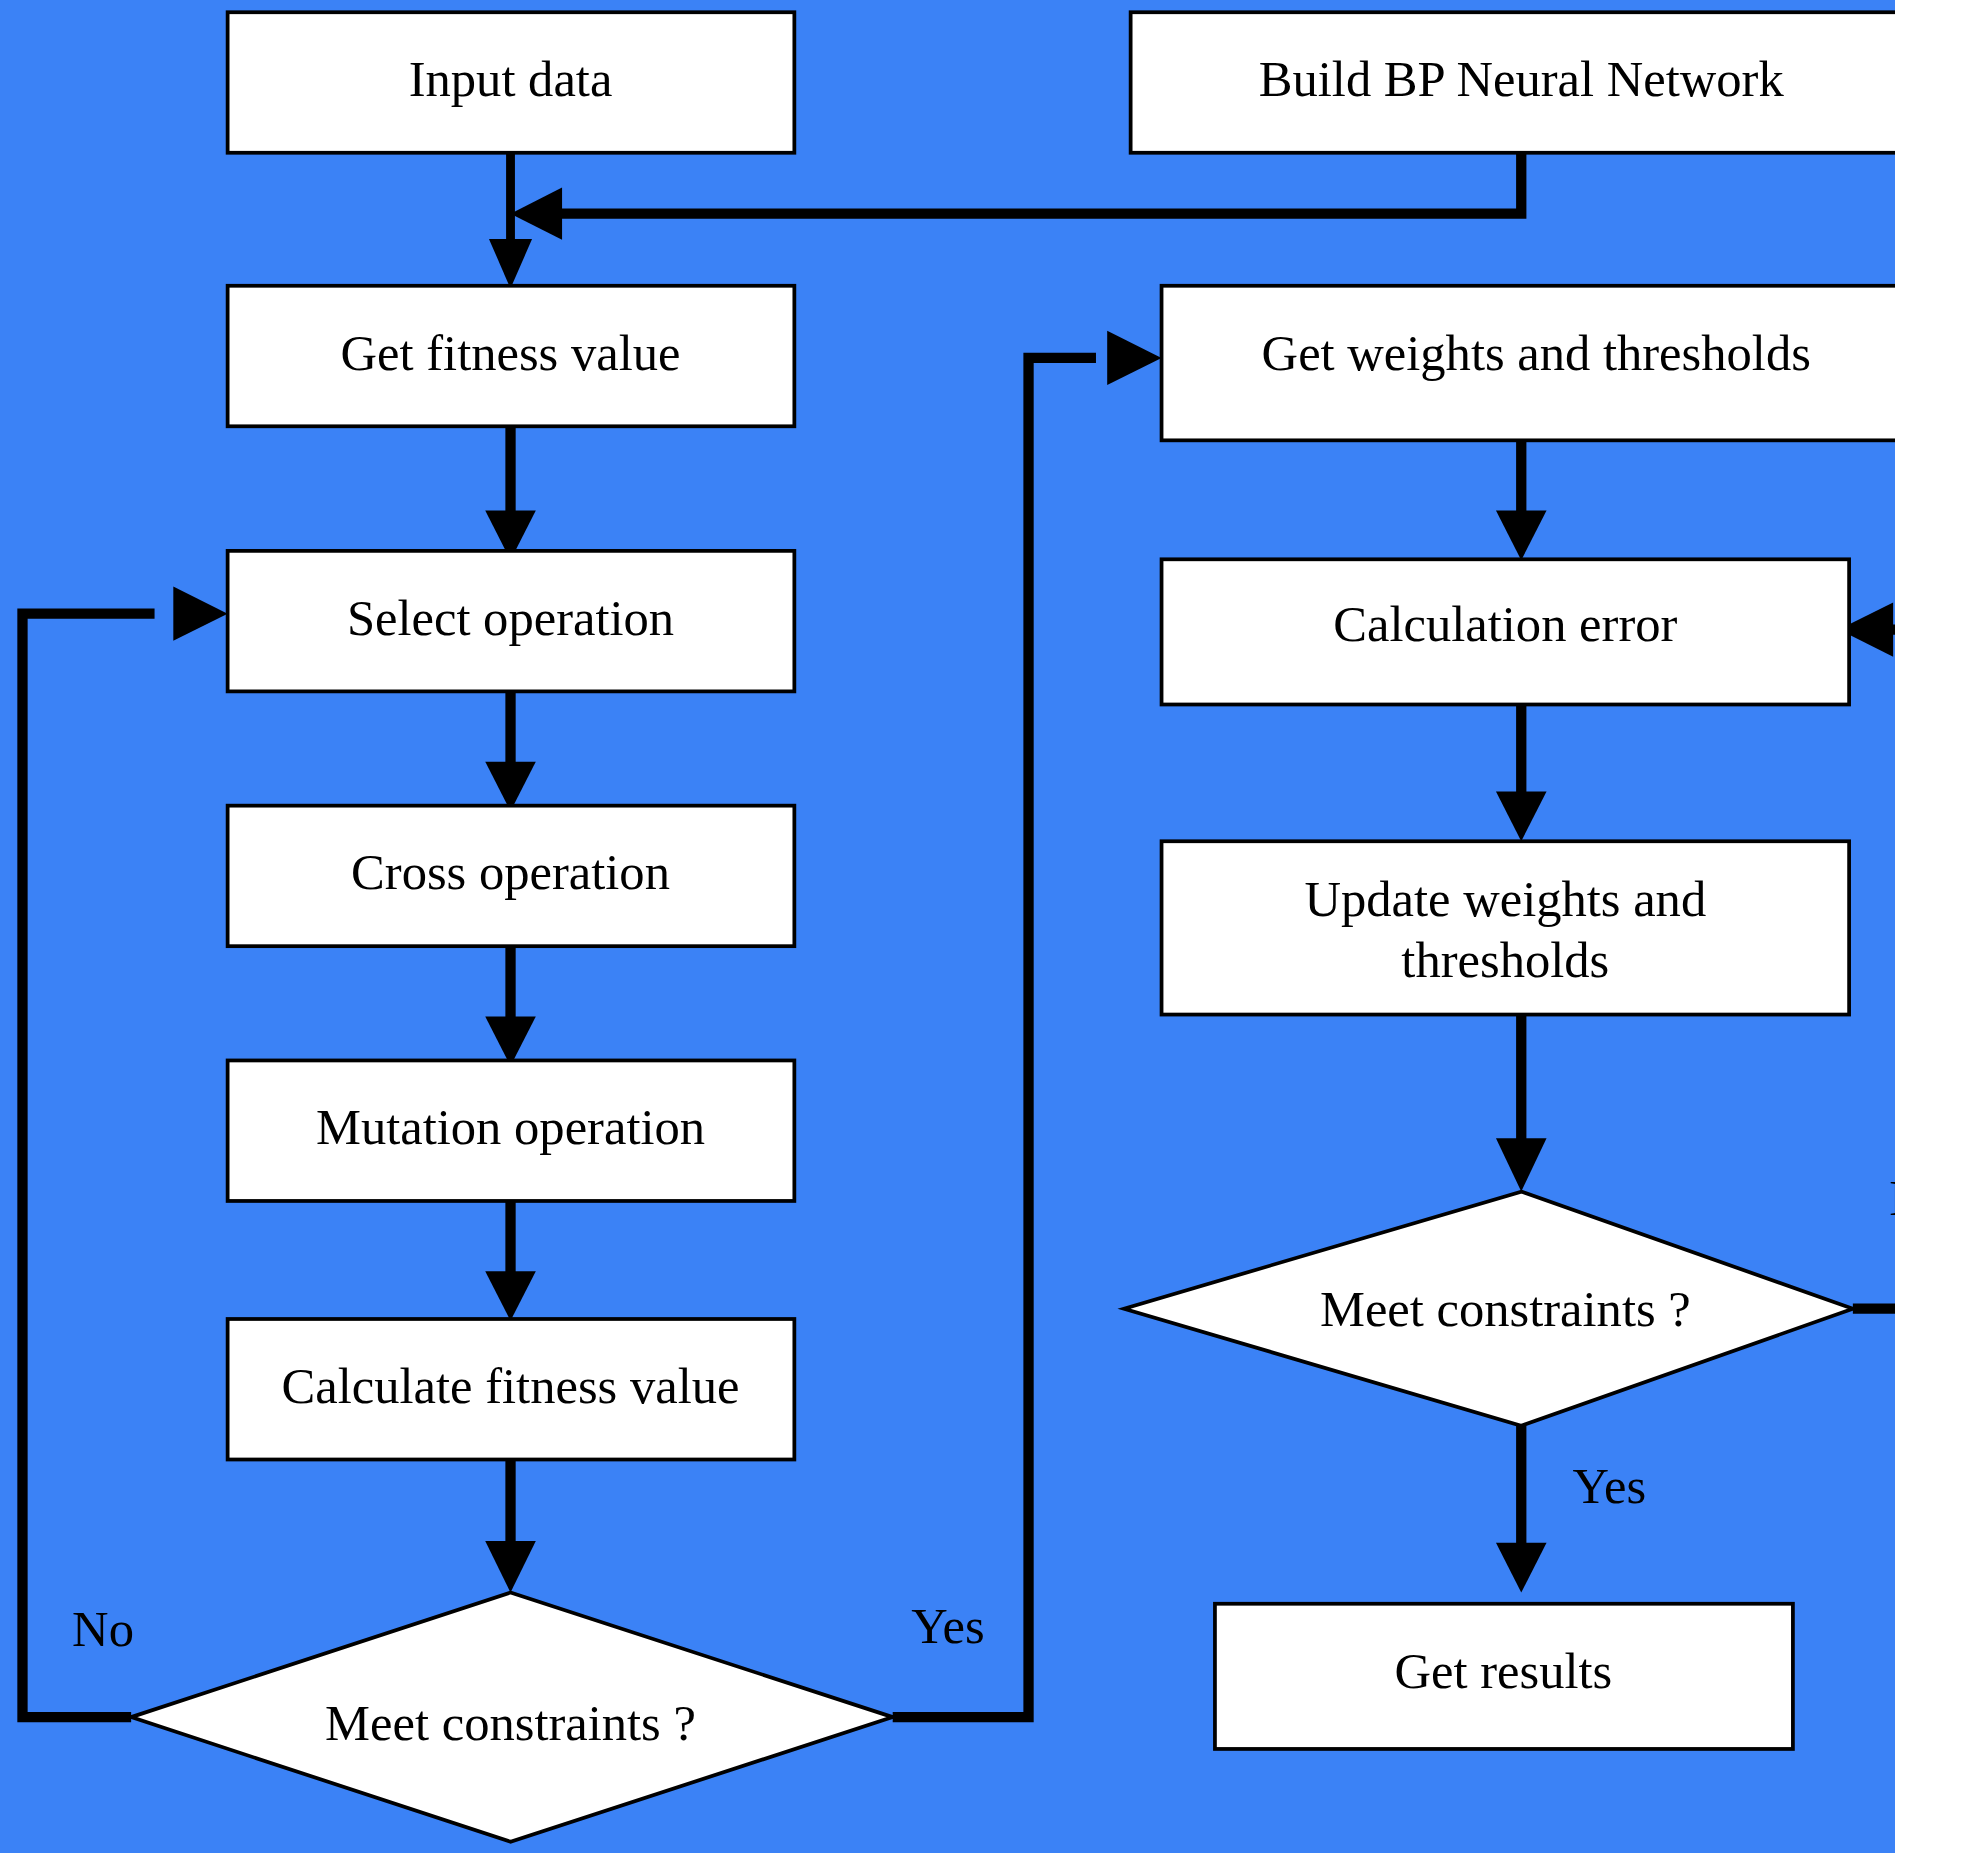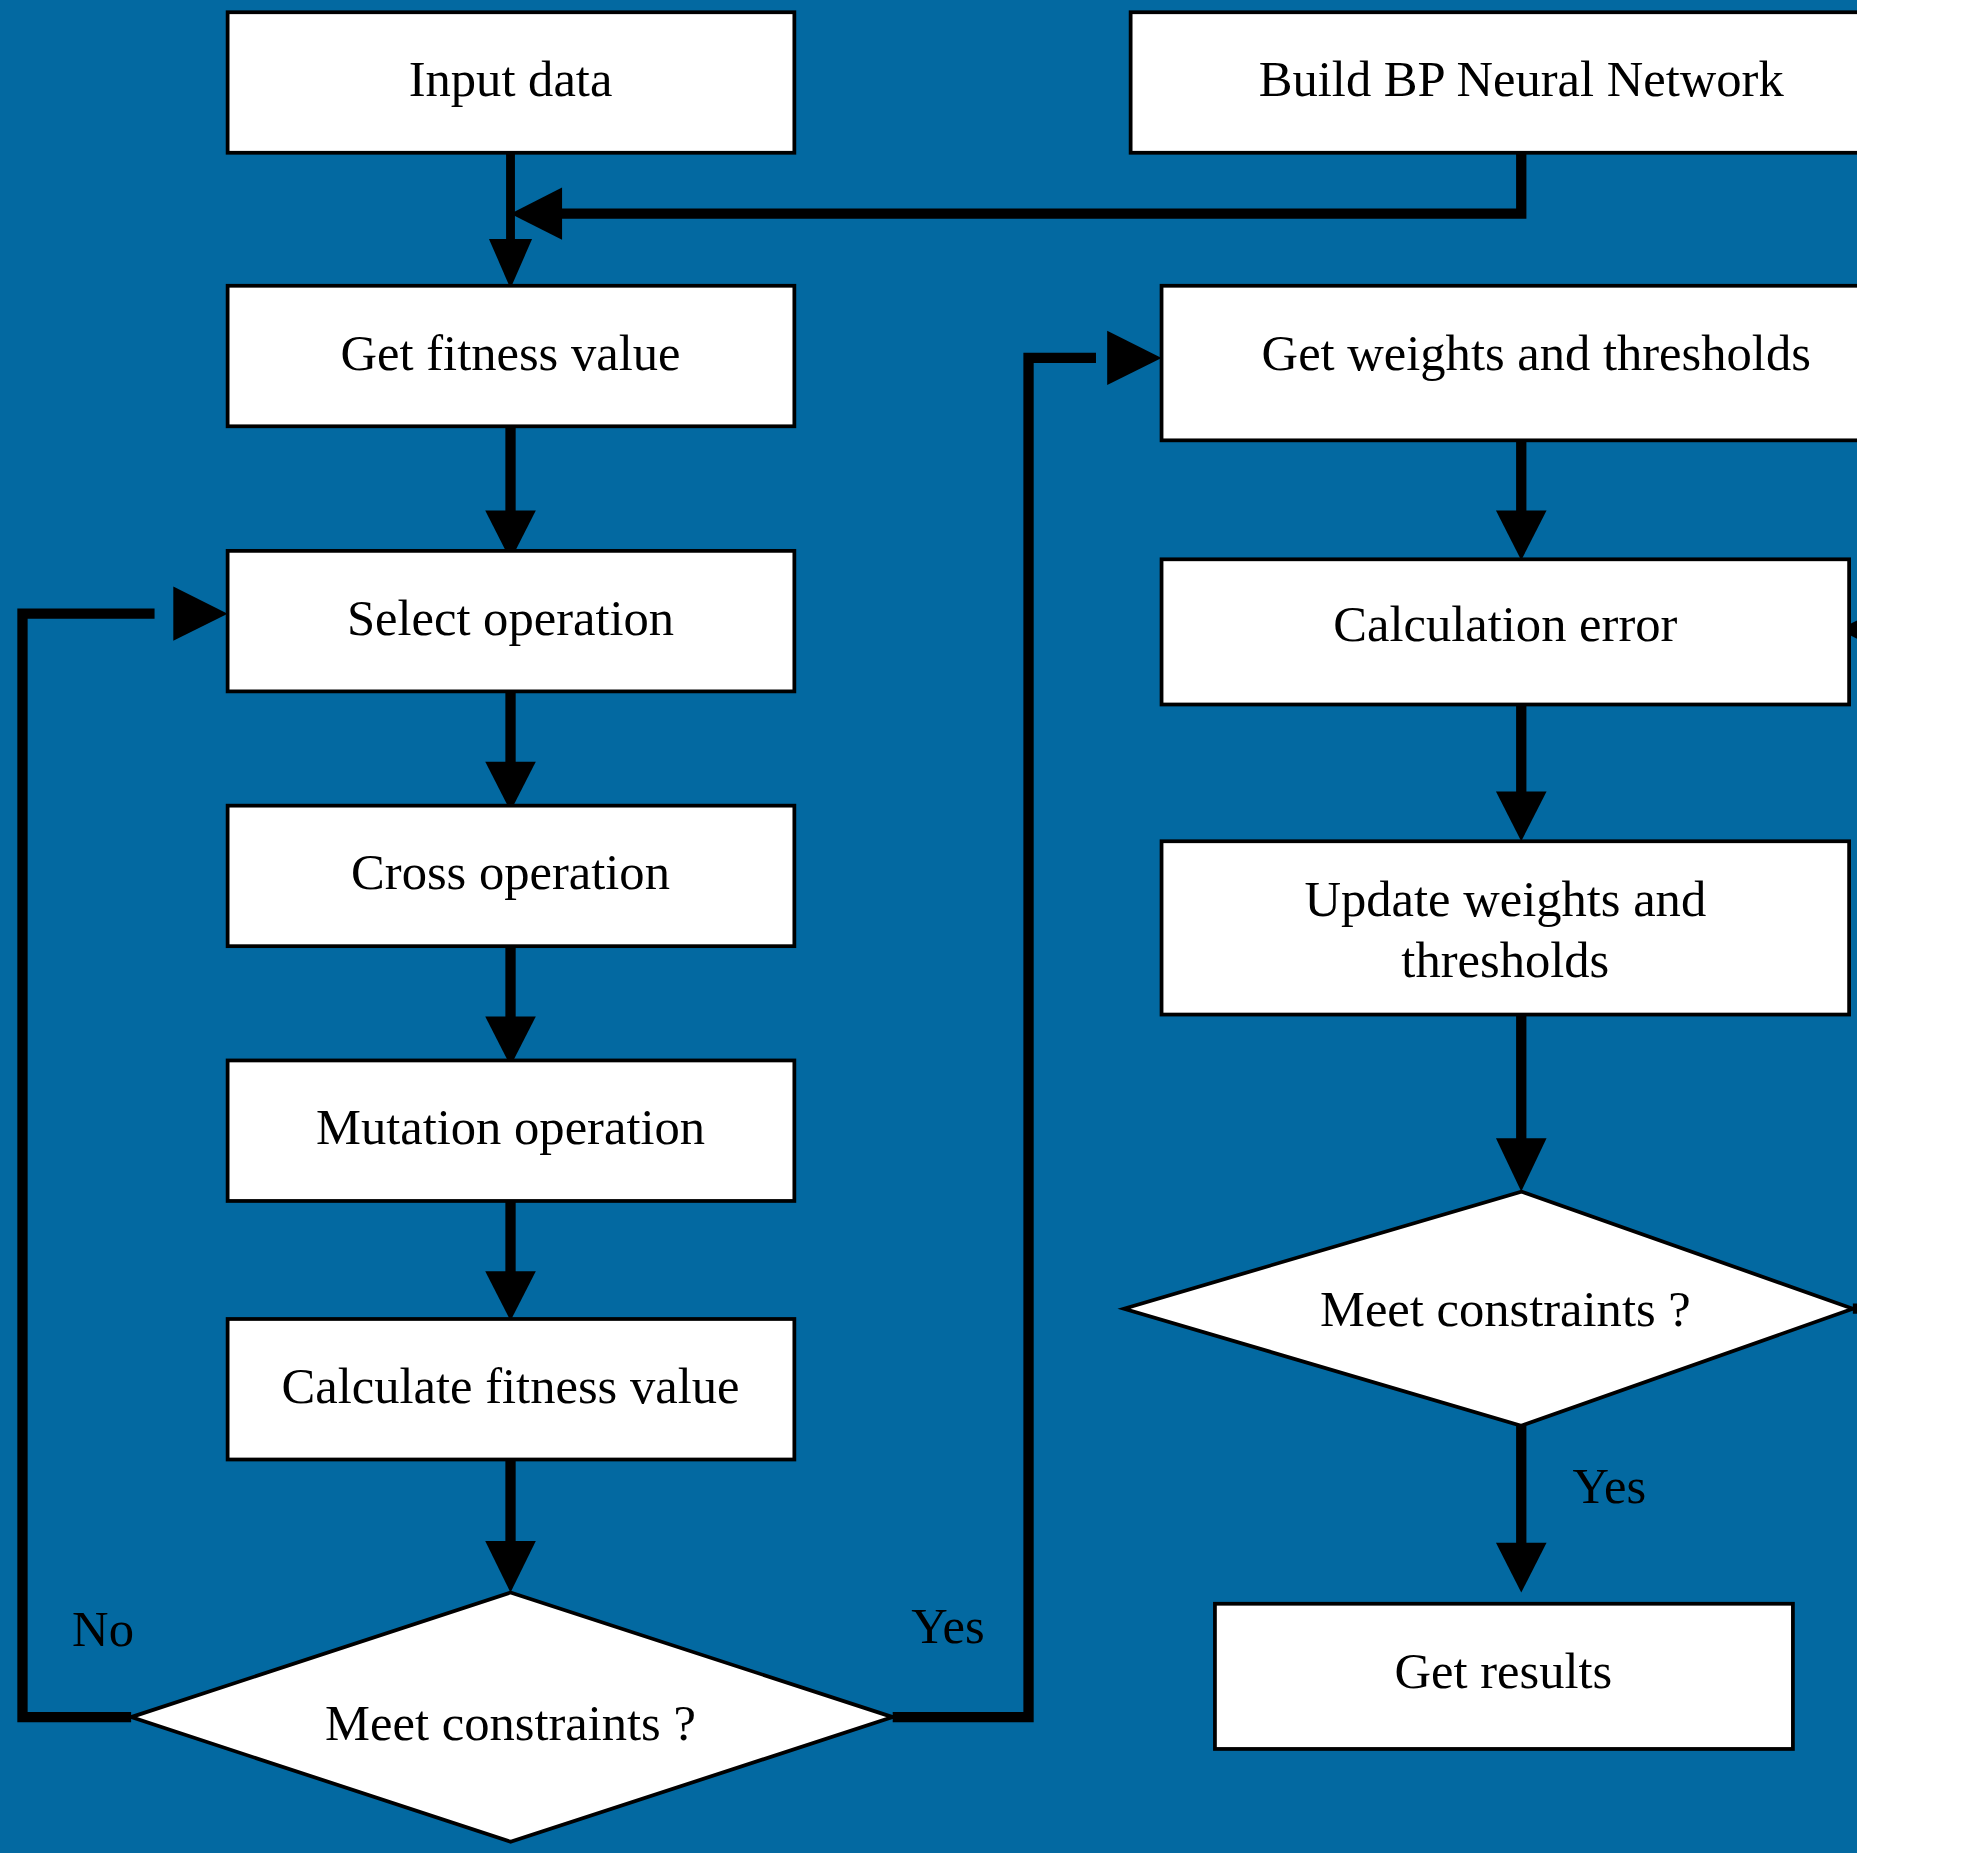--- a/index.html
+++ b/index.html
@@ -7,22 +7,23 @@
     padding: 0;
     background: #ffffff;
   }
   body {
     font-family: "Liberation Serif", "DejaVu Serif", serif;
   }
   #flowchart-root {
     position: relative;
     width: 1857px;
     height: 1853px;
-    background: #0369a1;
+    background: #3b82f6;
     overflow: hidden;
+    padding-left: 38px;
   }
   svg.chart-svg {
     position: absolute;
     top: 0;
     left: 0;
     width: 1984px;
     height: 1853px;
     display: block;
   }
   .node-box {

